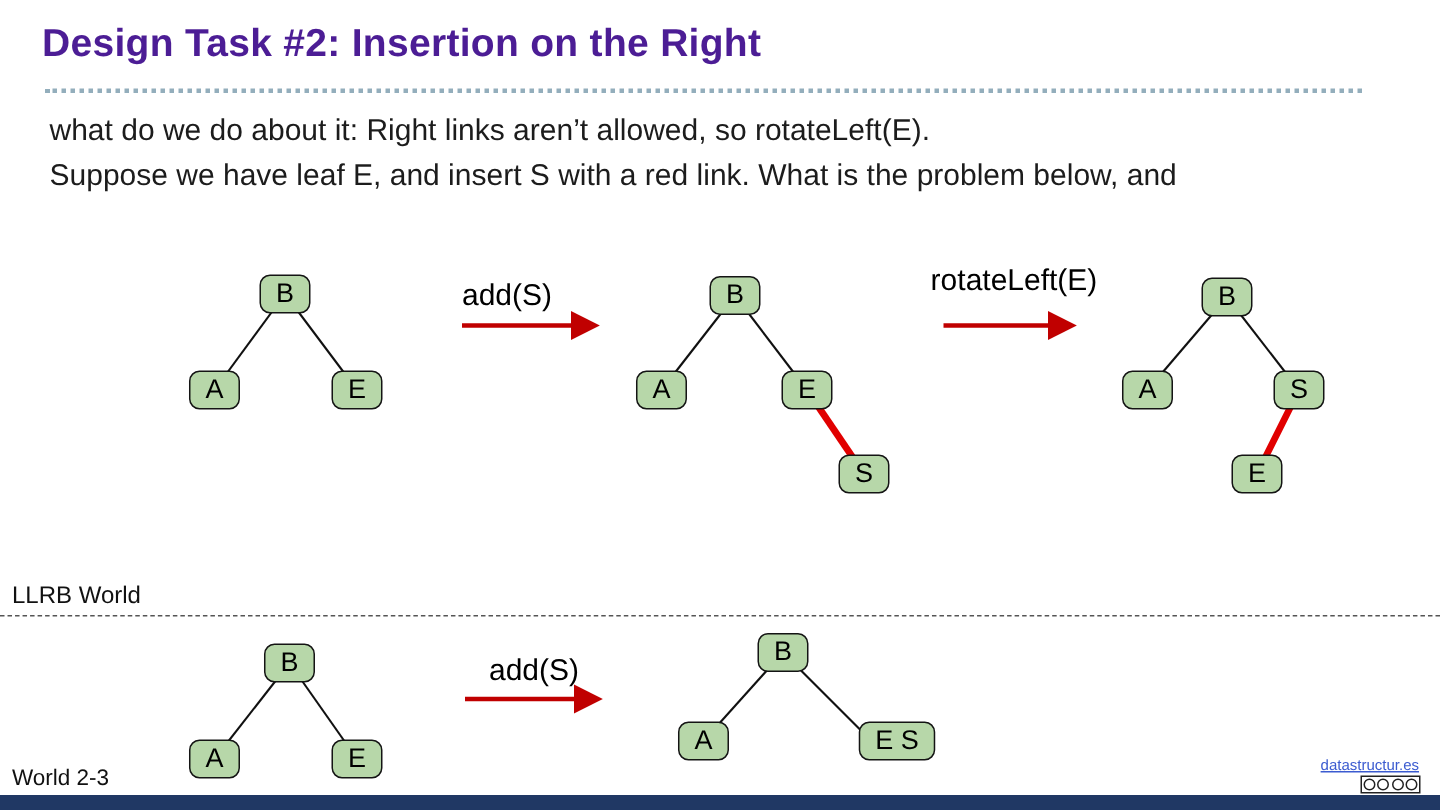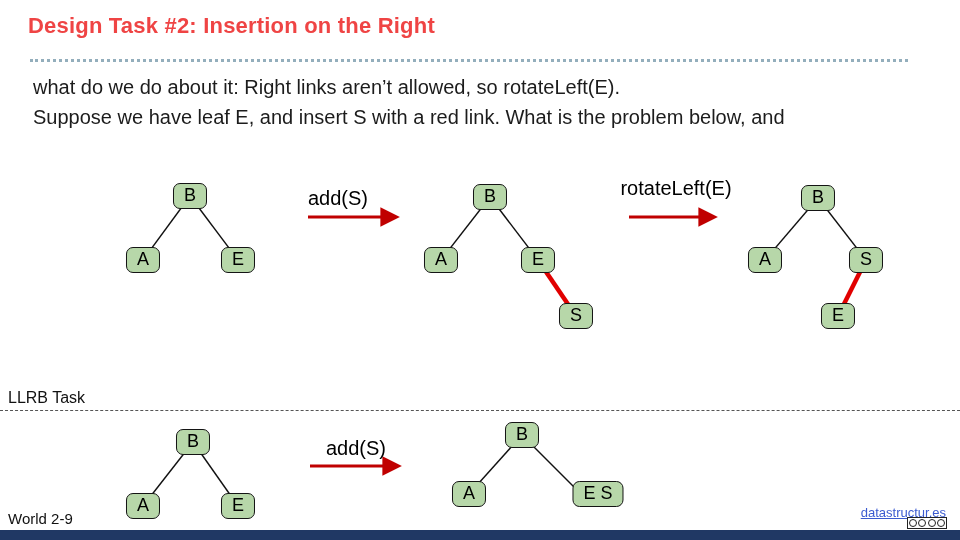--- a/index.html
+++ b/index.html
@@ -5,21 +5,21 @@
   * { margin:0; padding:0; box-sizing:border-box; }
   html,body { width:960px; height:540px; }
   body {
     position:relative;
     font-family:"Liberation Sans", sans-serif;
     background:#ffffff;
     overflow:hidden;
   }
   .title {
     position:absolute; left:28px; top:13px;
-    font-size:22px; font-weight:bold; color:#ef4444;
+    font-size:26px; font-weight:bold; color:#4c1d95;
     letter-spacing:0.2px;
   }
   .dotted-rule {
     position:absolute; left:30px; top:59px; width:878px; height:0;
     border-top:3px dotted #93aebc;
   }
   .body-text {
     position:absolute; left:33px; top:72px; width:900px;
     font-size:20px; color:#1c1c1c; line-height:30px;
   }
@@ -40,21 +40,21 @@
     position:absolute; color:#111; z-index:3;
   }
   .llrb-label { left:8px; top:389px; font-size:16px; }
   .world23-label { left:8px; top:510px; font-size:15px; }
   .dashed-divider {
     position:absolute; left:0; top:410px; width:960px; height:0;
     border-top:1px dashed #555; z-index:0;
   }
   .footer-link {
     position:absolute; right:14px; top:505px;
-    font-size:13px; color:#3b5bd0; text-decoration:underline; z-index:3;
+    font-size:10px; color:#3b5bd0; text-decoration:underline; z-index:3;
   }
   .cc-badge {
     position:absolute; right:13px; top:517px; width:40px; height:12px;
     background:#fff; border:1px solid #222; z-index:3;
     display:flex; align-items:center; justify-content:space-around;
   }
   .cc-badge span {
     width:8px; height:8px; border:1px solid #222; border-radius:50%;
     display:inline-block;
   }
@@ -114,23 +114,23 @@
 <div class="node" style="left:538px; top:260px;">E</div>
 <div class="node" style="left:576px; top:316px;">S</div>
 
 <div class="arrow-label" style="left:676px; top:188px;">rotateLeft(E)</div>
 
 <div class="node" style="left:818px; top:198px;">B</div>
 <div class="node" style="left:765px; top:260px;">A</div>
 <div class="node" style="left:866px; top:260px;">S</div>
 <div class="node" style="left:838px; top:316px;">E</div>
 
-<div class="section-label llrb-label">LLRB Task</div>
+<div class="section-label llrb-label">LLRB World</div>
 <div class="dashed-divider"></div>
-<div class="section-label world23-label">World 2-9</div>
+<div class="section-label world23-label">World 2-3</div>
 
 <div class="node" style="left:193px; top:442px;">B</div>
 <div class="node" style="left:143px; top:506px;">A</div>
 <div class="node" style="left:238px; top:506px;">E</div>
 
 <div class="arrow-label" style="left:356px; top:448px;">add(S)</div>
 
 <div class="node" style="left:522px; top:435px;">B</div>
 <div class="node" style="left:469px; top:494px;">A</div>
 <div class="node" style="left:598px; top:494px;">E S</div>

